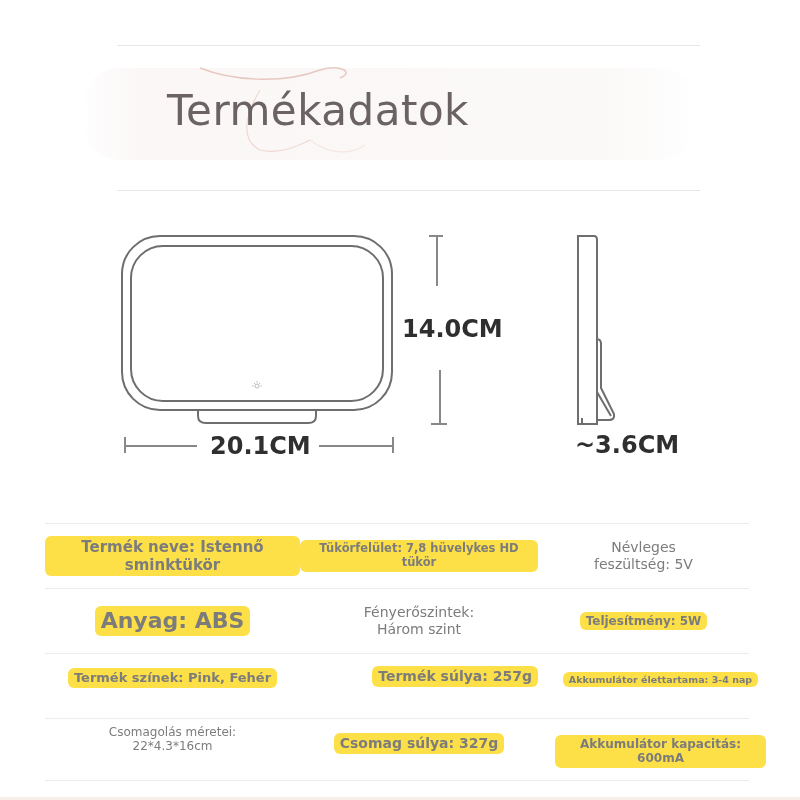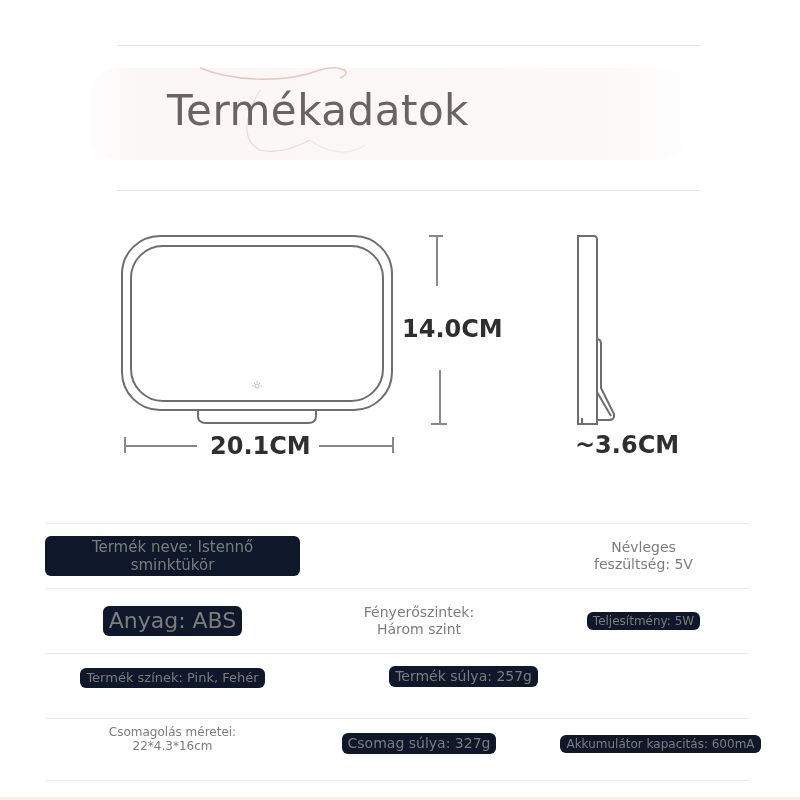--- a/index.html
+++ b/index.html
@@ -28,21 +28,21 @@
     .specs { position: absolute; left: 45px; top: 523px; width: 704px; }
     .spec-row { position: relative; height: 65px; border-top: 1px solid #ececec; }
     .spec-row:last-child { border-bottom: 1px solid #ececec; }
     .cell {
       position: absolute; top: 0; height: 100%; display: flex; align-items: center; justify-content: center;
       text-align: center; color: #7c7c7c; line-height: 1.2;
     }
     .c1 { left: 0; width: 255px; }
     .c2 { left: 255px; width: 238px; }
     .c3 { left: 493px; width: 211px; }
-    .cell span { background: #0f172a; padding: 2px 6px; border-radius: 6px; }
+    .cell span { background: #fde047; padding: 2px 6px; border-radius: 6px; font-weight: bold; }
   </style>
 </head>
 <body>
 
 <div class="hr" style="left:117px; top:45px; width:583px;"></div>
 <div class="title-band"></div>
 <svg class="swirl" viewBox="0 0 200 100">
   <path d="M10 8 C 40 20, 90 25, 130 10 C 150 4, 165 12, 150 18" fill="none" stroke="#e8c8c0" stroke-width="1.5"></path>
   <path d="M70 30 C 55 55, 50 80, 70 90 C 90 95, 110 85, 120 80" fill="none" stroke="#f0d8d2" stroke-width="1.2"></path>
   <path d="M120 80 C 140 95, 160 95, 175 85" fill="none" stroke="#f2e2de" stroke-width="1"></path>
@@ -90,20 +90,23 @@
 
 <div class="dim-label" style="left:210px; top:432px;">20.1CM</div>
 <div class="dim-label" style="left:402px; top:315px;">14.0CM</div>
 <div class="dim-label" style="left:544px; top:431px;margin-left:31px;">~3.6CM</div>
 
 <div class="specs">
   <div class="spec-row">
     <div class="cell c1" style="font-size:15px;">
       <span>Termék neve: Istennő sminktükör</span>
     </div>
+    <div class="cell c2" style="font-size:11.5px;">
+      <span>Tükörfelület: 7,8 hüvelykes HD tükör</span>
+    </div>
     <div class="cell c3" style="font-size:14px; flex-direction:column;">
       <div>Névleges</div>
       <div>feszültség: 5V</div>
     </div>
   </div>
 
   <div class="spec-row">
     <div class="cell c1" style="font-size:22px;">
       <span>Anyag: ABS</span>
     </div>
@@ -116,20 +119,23 @@
     </div>
   </div>
 
   <div class="spec-row">
     <div class="cell c1" style="font-size:13px; align-items:flex-start; padding-top:14px;">
       <span>Termék színek: Pink, Fehér</span>
     </div>
     <div class="cell c2" style="font-size:14px; align-items:flex-start; padding-top:12px;justify-content:flex-end;">
       <span>Termék súlya: 257g</span>
     </div>
+    <div class="cell c3" style="font-size:9.5px; align-items:flex-start; padding-top:18px; left:510px;">
+      <span>Akkumulátor élettartama: 3-4 nap</span>
+    </div>
   </div>
 
   <div class="spec-row" style="height:63px;">
     <div class="cell c1" style="font-size:12px; flex-direction:column; justify-content:flex-start; padding-top:6px;">
       <div>Csomagolás méretei:</div>
       <div>22*4.3*16cm</div>
     </div>
     <div class="cell c2" style="font-size:14px; align-items:flex-start; padding-top:14px;">
       <span>Csomag súlya: 327g</span>
     </div>

